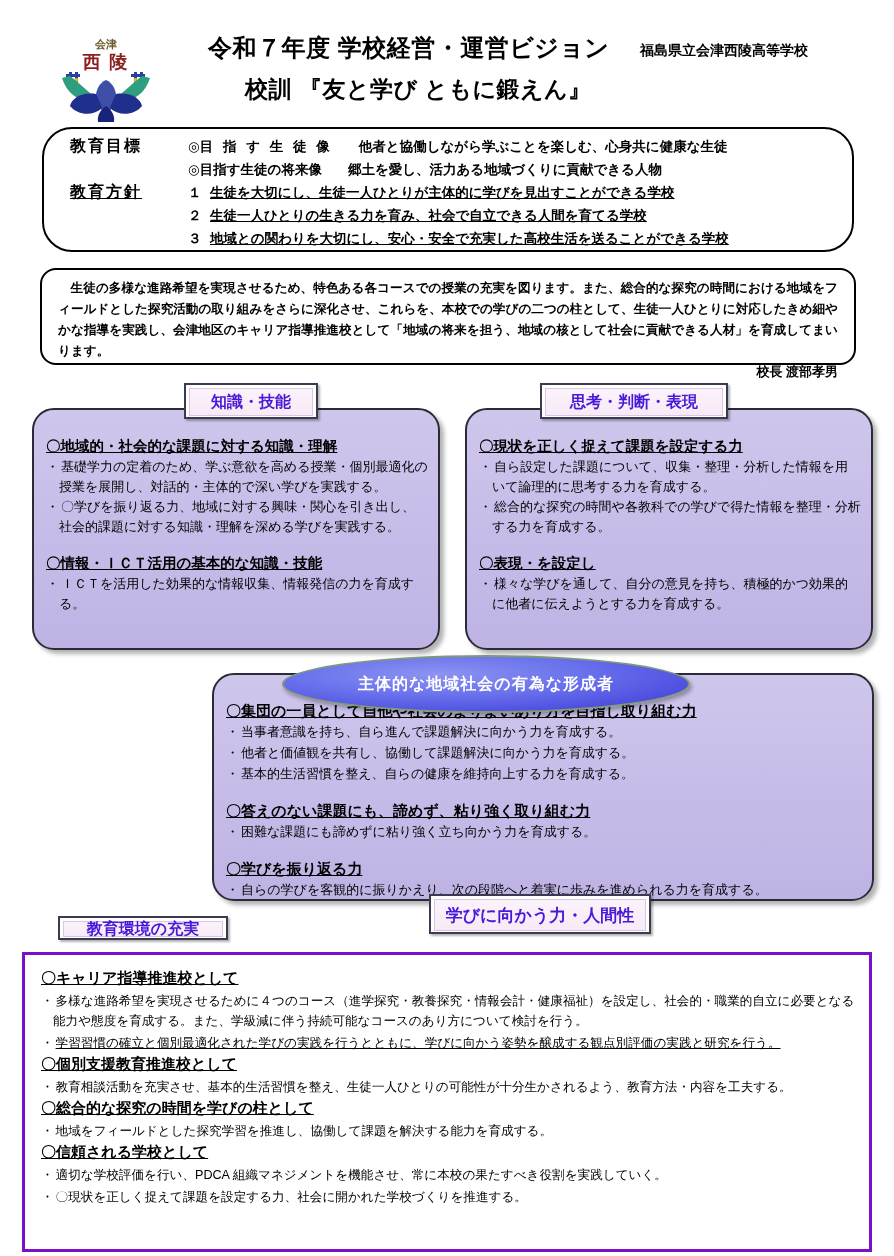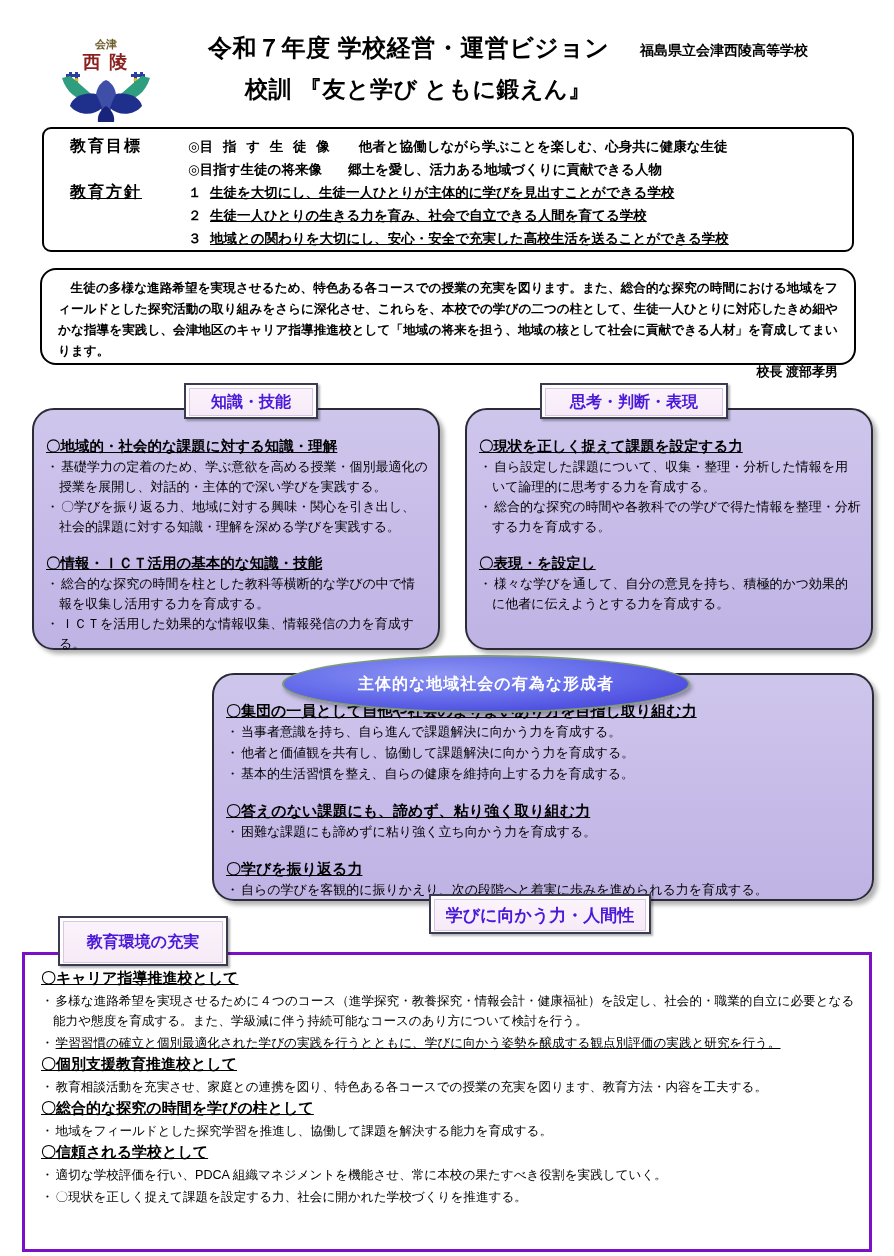--- a/index.html
+++ b/index.html
@@ -61,21 +61,21 @@
     white-space: nowrap;
   }
 
   
   .goals-box {
     position: absolute;
     left: 42px; top: 127px;
     width: 812px;
     height: 125px;
     border: 2.5px solid #000;
-    border-radius: 9px;
+    border-radius: 30px;
     box-sizing: border-box;
     background: #fff;
   }
   .goals-grid {
     position: absolute;
     left: 0; top: 0; right: 0; bottom: 0;
     padding: 7px 12px 0 26px;
   }
   .goal-row {
     display: flex;
@@ -151,21 +151,21 @@
     align-items: center;
     justify-content: center;
     height: 100%;
   }
   #badge-knowledge { left: 184px; top: 383px; width: 134px; height: 36px; z-index: 6; }
   #badge-knowledge .badge-inner { font-size: 16px; }
   #badge-thinking  { left: 540px; top: 383px; width: 188px; height: 36px; z-index: 6; }
   #badge-thinking .badge-inner  { font-size: 16px; }
   #badge-attitude  { left: 429px; top: 894px; width: 222px; height: 40px; z-index: 9; }
   #badge-attitude .badge-inner  { font-size: 17px; }
-  #badge-environment { left: 58px; top: 916px; width: 170px; height: 50px; z-index: 9; }
+  #badge-environment { left: 58px; top: 916px; width: 170px; height: 24px; z-index: 9; }
   #badge-environment .badge-inner { font-size: 16px; }
 
   
   .pillar {
     position: absolute;
     box-sizing: border-box;
     background: linear-gradient(180deg,#cfc6ec 0%, #c6bbe8 55%, #bfb3e4 100%);
     border: 2px solid #2b2b38;
     border-radius: 22px;
     box-shadow: 4px 4px 4px rgba(0,0,0,0.30);
@@ -348,23 +348,20 @@
   <div class="bullet">
     <span class="dot">・</span><span>基礎学力の定着のため、学ぶ意欲を高める授業・個別最適化の授業を展開し、対話的・主体的で深い学びを実践する。</span>
   </div>
   <div class="bullet">
     <span class="dot">・</span><span>〇学びを振り返る力、地域に対する興味・関心を引き出し、社会的課題に対する知識・理解を深める学びを実践する。</span>
   </div>
   <div class="sect-head">
     <span class="u">〇情報・ＩＣＴ活用の基本的な知識・技能</span>
   </div>
   <div class="bullet">
-    <span class="dot">・</span><span>総合的な探究の時間を柱とした教科等横断的な学びの中で情報を収集し活用する力を育成する。</span>
-  </div>
-  <div class="bullet">
     <span class="dot">・</span><span>ＩＣＴを活用した効果的な情報収集、情報発信の力を育成する。</span>
   </div>
 </div>
 
 <div class="pillar" id="pillar-right">
   <div class="sect-head">
     <span class="u">〇現状を正しく捉えて課題を設定する力</span>
   </div>
   <div class="bullet">
     <span class="dot">・</span><span>自ら設定した課題について、収集・整理・分析した情報を用いて論理的に思考する力を育成する。</span>
@@ -420,21 +417,21 @@
     <span class="dot">・</span><span>多様な進路希望を実現させるために４つのコース（進学探究・教養探究・情報会計・健康福祉）を設定し、社会的・職業的自立に必要となる能力や態度を育成する。また、学級減に伴う持続可能なコースのあり方について検討を行う。</span>
   </div>
   <div class="bullet">
     <span class="dot">・</span><span class="u">学習習慣の確立と個別最適化された学びの実践を行うとともに、学びに向かう姿勢を醸成する観点別評価の実践と研究を行う。</span>
   </div>
 
   <div class="sect-head">
     <span class="u">〇個別支援教育推進校として</span>
   </div>
   <div class="bullet">
-    <span class="dot">・</span><span>教育相談活動を充実させ、家庭との連携を図り、特色ある各コースでの授業の充実を図ります、教育方法・内容を工夫する。</span>
+    <span class="dot">・</span><span>教育相談活動を充実させ、基本的生活習慣を整え、生徒一人ひとりの可能性が十分生かされるよう、教育方法・内容を工夫する。</span>
   </div>
 
   <div class="sect-head">
     <span class="u">〇総合的な探究の時間を学びの柱として</span>
   </div>
   <div class="bullet">
     <span class="dot">・</span><span>地域をフィールドとした探究学習を推進し、協働して課題を解決する能力を育成する。</span>
   </div>
 
   <div class="sect-head">

